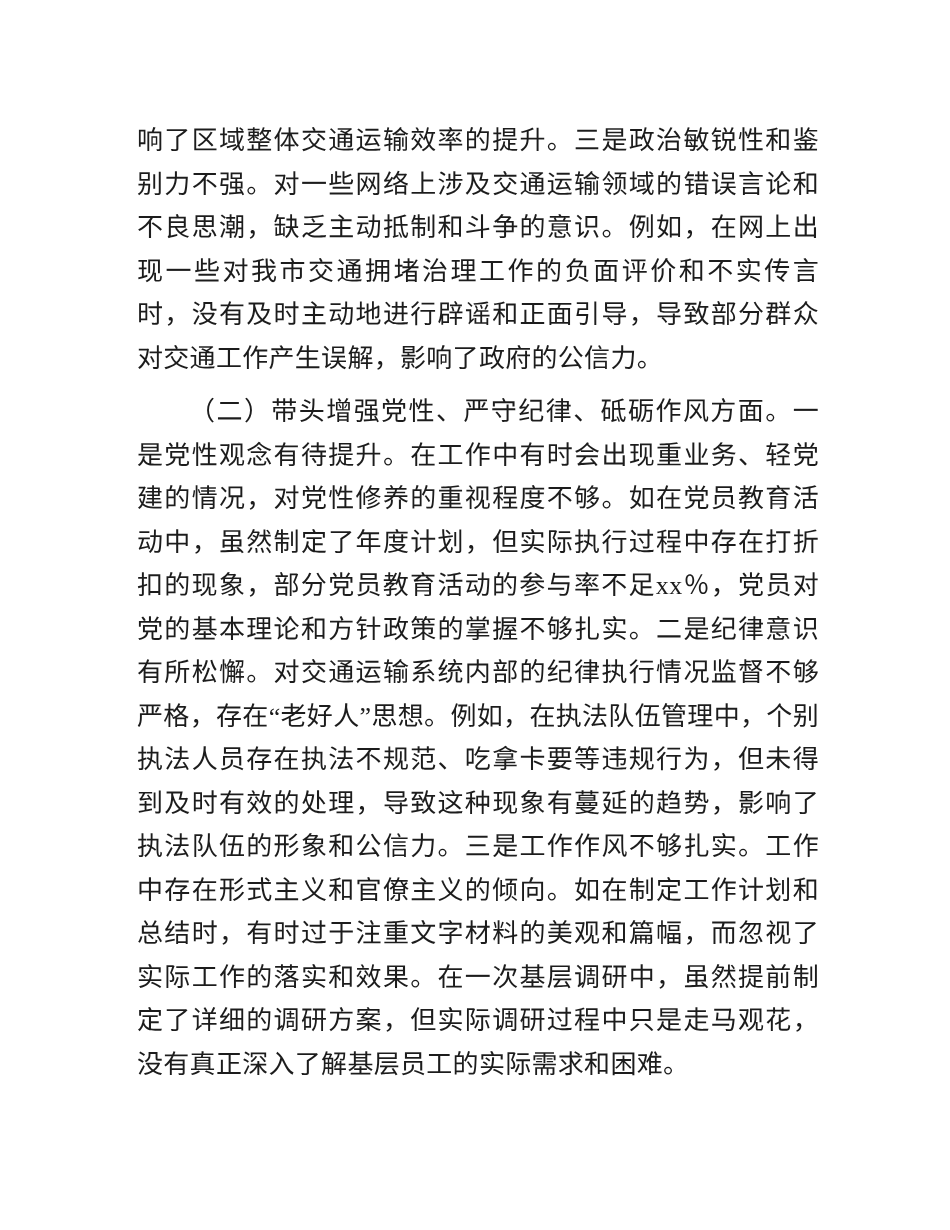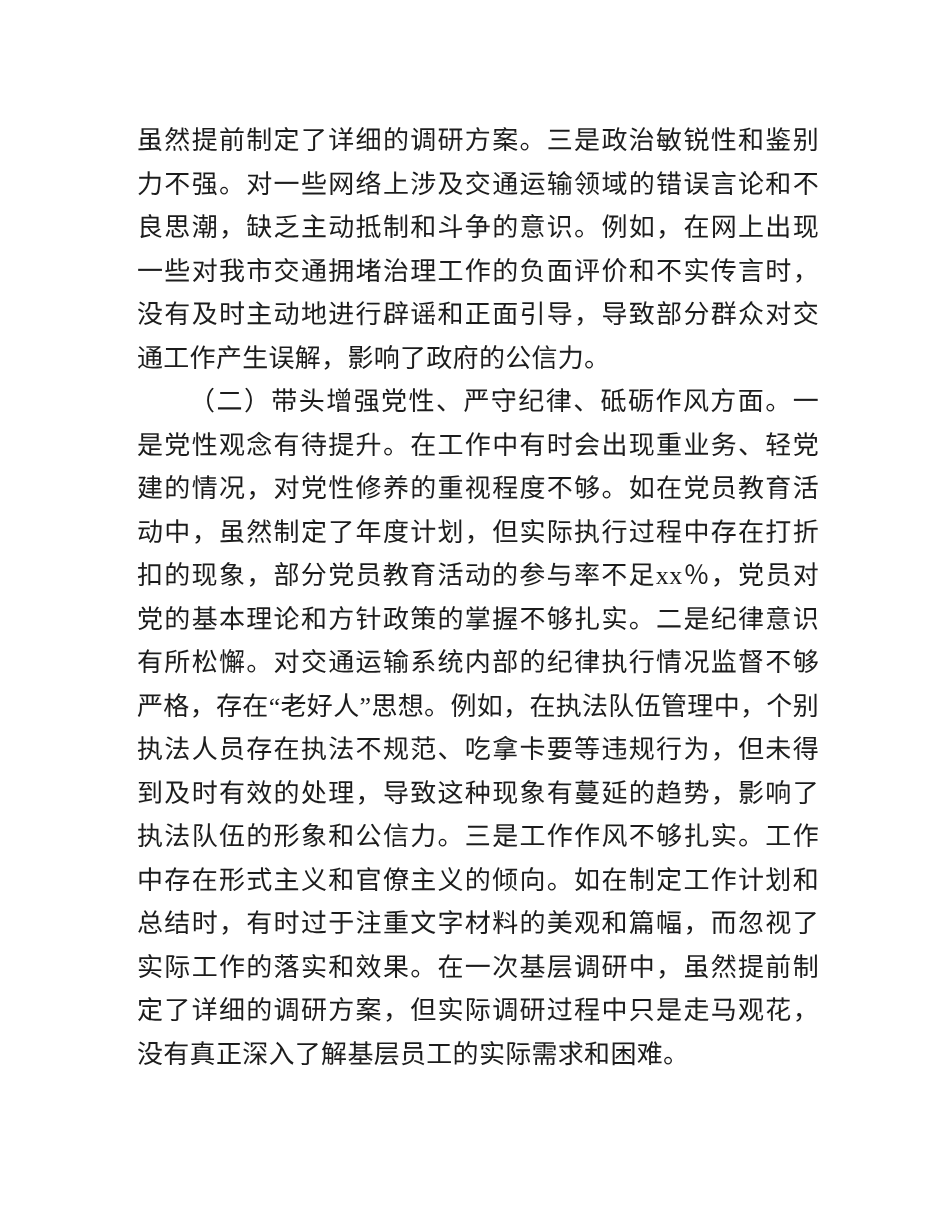--- a/index.html
+++ b/index.html
@@ -28,23 +28,24 @@
     line-height: 43.5px;
     color: #1c1c1c;
     font-weight: 400;
     text-align: justify;
     text-justify: inter-character;
     letter-spacing: 0.3px;
     word-break: break-all;
   }
   .content p.indented {
     text-indent: 2em;
+    margin-top: 10px;
   }
 </style>
 </head>
 <body>
 
 <div class="page">
   <div class="content">
-    <p>虽然提前制定了详细的调研方案。三是政治敏锐性和鉴别力不强。对一些网络上涉及交通运输领域的错误言论和不良思潮，缺乏主动抵制和斗争的意识。例如，在网上出现一些对我市交通拥堵治理工作的负面评价和不实传言时，没有及时主动地进行辟谣和正面引导，导致部分群众对交通工作产生误解，影响了政府的公信力。</p>
+    <p>响了区域整体交通运输效率的提升。三是政治敏锐性和鉴别力不强。对一些网络上涉及交通运输领域的错误言论和不良思潮，缺乏主动抵制和斗争的意识。例如，在网上出现一些对我市交通拥堵治理工作的负面评价和不实传言时，没有及时主动地进行辟谣和正面引导，导致部分群众对交通工作产生误解，影响了政府的公信力。</p>
     <p class="indented">（二）带头增强党性、严守纪律、砥砺作风方面。一是党性观念有待提升。在工作中有时会出现重业务、轻党建的情况，对党性修养的重视程度不够。如在党员教育活动中，虽然制定了年度计划，但实际执行过程中存在打折扣的现象，部分党员教育活动的参与率不足xx％，党员对党的基本理论和方针政策的掌握不够扎实。二是纪律意识有所松懈。对交通运输系统内部的纪律执行情况监督不够严格，存在“老好人”思想。例如，在执法队伍管理中，个别执法人员存在执法不规范、吃拿卡要等违规行为，但未得到及时有效的处理，导致这种现象有蔓延的趋势，影响了执法队伍的形象和公信力。三是工作作风不够扎实。工作中存在形式主义和官僚主义的倾向。如在制定工作计划和总结时，有时过于注重文字材料的美观和篇幅，而忽视了实际工作的落实和效果。在一次基层调研中，虽然提前制定了详细的调研方案，但实际调研过程中只是走马观花，没有真正深入了解基层员工的实际需求和困难。</p>
   </div>
 </div>
 
 </body></html>

